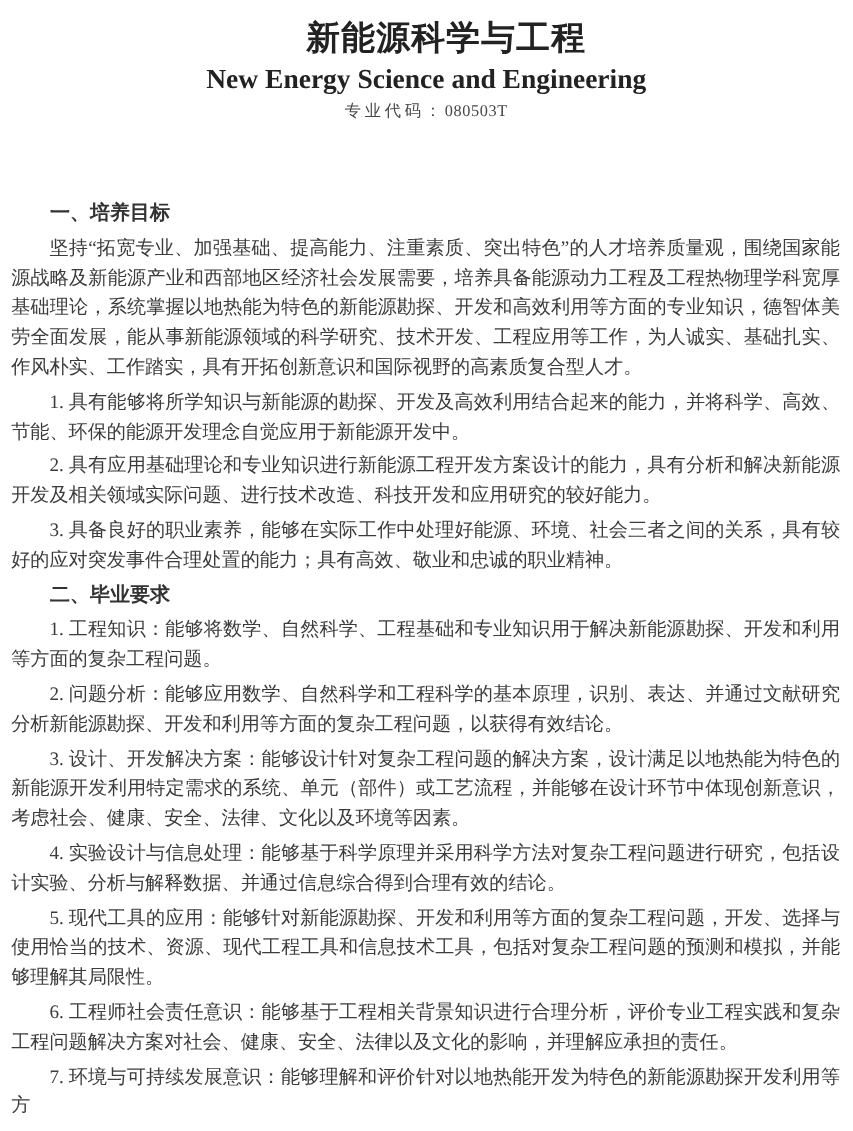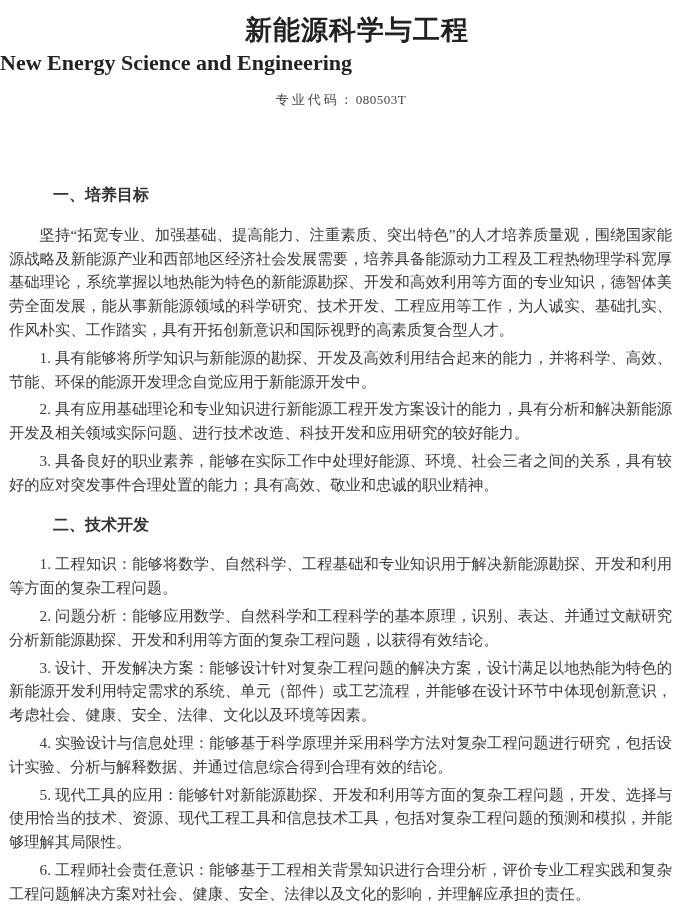--- a/index.html
+++ b/index.html
@@ -21,28 +21,29 @@
     font-family: "Liberation Sans", sans-serif;
     font-weight: 700;
     font-size: 27px;
     line-height: 32px;
     letter-spacing: 1px;
     color: #222222;
     padding-left: 32px;
   }
   .title-en {
     margin: 4px 0 0 0;
+    text-align: center;
     font-family: "Liberation Serif", serif;
     font-weight: 700;
     font-size: 22px;
     line-height: 26px;
     color: #222222;
   }
   .major-code {
-    margin: 16px 0 0 0;
+    margin: 5px 0 0 0;
     text-align: center;
     font-family: "Liberation Serif", serif;
     font-size: 13px;
     line-height: 16px;
     color: #474747;
   }
   .major-code .code-label {
     letter-spacing: 3px;
   }
   .major-code .code-value {
@@ -51,21 +52,21 @@
   .content {
     margin: 0 6px 0 5px;
     padding-top: 59px;
     font-family: "Liberation Serif", serif;
     font-size: 15.3px;
     line-height: 23.8px;
     text-align: justify;
     color: #3b3b3b;
   }
   .content h3 {
-    margin: 16px;
+    margin: 3px;
     padding: 0;
     font-family: "Liberation Sans", sans-serif;
     font-weight: 700;
     font-size: 16px;
     line-height: 23.8px;
     text-indent: 2em;
     color: #333333;
   }
   .content p {
     margin: 4px;
@@ -91,21 +92,21 @@
     <p>坚持“拓宽专业、加强基础、提高能力、注重素质、突出特色”的人才培养质量观，围绕国家能源战略及新能源产业和西部地区经济社会发展需要，培养具备能源动力工程及工程热物理学科宽厚基础理论，系统掌握以地热能为特色的新能源勘探、开发和高效利用等方面的专业知识，德智体美劳全面发展，能从事新能源领域的科学研究、技术开发、工程应用等工作，为人诚实、基础扎实、作风朴实、工作踏实，具有开拓创新意识和国际视野的高素质复合型人才。</p>
 
 
     <p>1. 具有能够将所学知识与新能源的勘探、开发及高效利用结合起来的能力，并将科学、高效、节能、环保的能源开发理念自觉应用于新能源开发中。</p>
 
     <p>2. 具有应用基础理论和专业知识进行新能源工程开发方案设计的能力，具有分析和解决新能源开发及相关领域实际问题、进行技术改造、科技开发和应用研究的较好能力。</p>
 
     <p>3. 具备良好的职业素养，能够在实际工作中处理好能源、环境、社会三者之间的关系，具有较好的应对突发事件合理处置的能力；具有高效、敬业和忠诚的职业精神。</p>
 
 
-    <h3>二、技术开发</h3>
+    <h3>二、毕业要求</h3>
 
     <p>1. 工程知识：能够将数学、自然科学、工程基础和专业知识用于解决新能源勘探、开发和利用等方面的复杂工程问题。</p>
 
     <p>2. 问题分析：能够应用数学、自然科学和工程科学的基本原理，识别、表达、并通过文献研究分析新能源勘探、开发和利用等方面的复杂工程问题，以获得有效结论。</p>
 
     <p>3. 设计、开发解决方案：能够设计针对复杂工程问题的解决方案，设计满足以地热能为特色的新能源开发利用特定需求的系统、单元（部件）或工艺流程，并能够在设计环节中体现创新意识，考虑社会、健康、安全、法律、文化以及环境等因素。</p>
 
     <p>4. 实验设计与信息处理：能够基于科学原理并采用科学方法对复杂工程问题进行研究，包括设计实验、分析与解释数据、并通过信息综合得到合理有效的结论。</p>
 
     <p>5. 现代工具的应用：能够针对新能源勘探、开发和利用等方面的复杂工程问题，开发、选择与使用恰当的技术、资源、现代工程工具和信息技术工具，包括对复杂工程问题的预测和模拟，并能够理解其局限性。</p>

